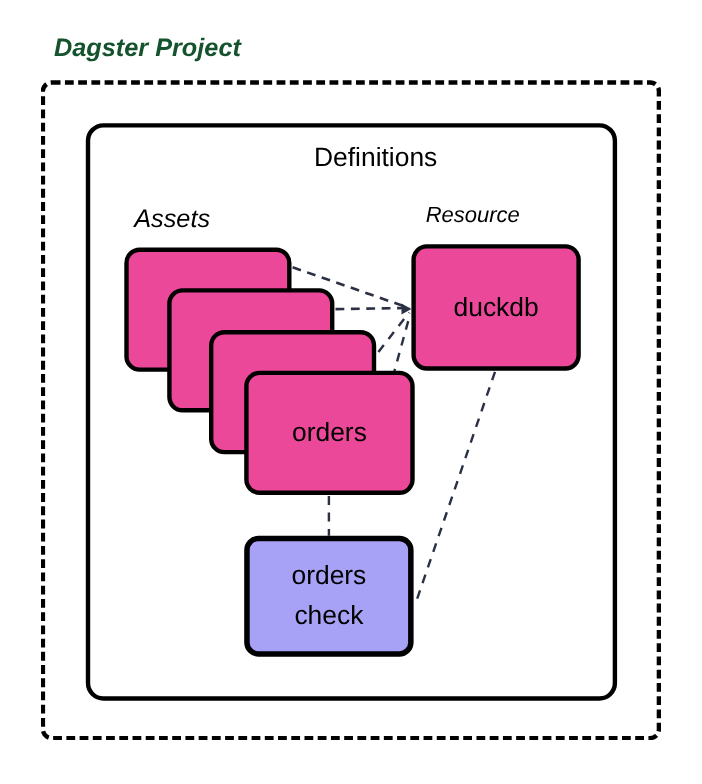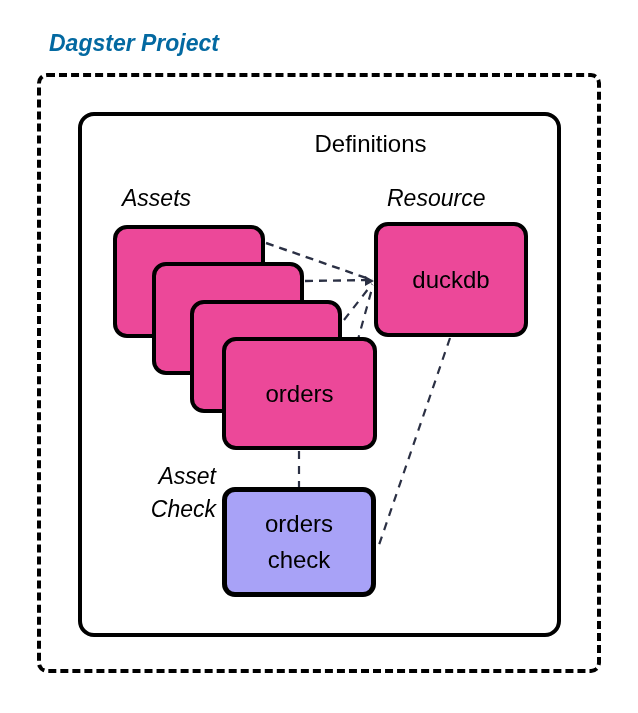--- a/index.html
+++ b/index.html
@@ -30,21 +30,21 @@
     box-sizing: border-box;
     background: transparent;
   }
   .project-label {
     position: absolute;
     left: 49px;
     top: 30px;
     font-size: 23px;
     font-style: italic;
     font-weight: 700;
-    color: #0369a1;
+    color: #14532d;
     letter-spacing: 0px;
     white-space: nowrap;
   }
 
   
   .definitions-box {
     position: absolute;
     left: 78px;
     top: 112px;
     width: 483px;
@@ -57,38 +57,38 @@
   .definitions-title {
     position: absolute;
     left: 0;
     top: 130px;
     width: 638px;
     text-align: center;
     font-size: 24px;
     color: #000000;
   }
   
-  .definitions-title { left: 78px; width: 527px; padding-left: 29px; }
+  .definitions-title { left: 78px; width: 527px; }
 
   
   .label-assets {
     position: absolute;
     left: 122px;
     top: 185px;
     font-size: 23px;
     font-style: italic;
     color: #000000;
     white-space: nowrap;
     text-align: center;
   }
   .label-resource {
     position: absolute;
     left: 387px;
     top: 185px;
-    font-size: 23px;
+    font-size: 20px;
     font-style: italic;
     color: #000000;
     white-space: nowrap;
   }
   .label-asset-check {
     position: absolute;
     left: 112px;
     top: 460px;
     width: 104px;
     text-align: right;
@@ -161,24 +161,20 @@
   <div class="project-boundary"></div>
 
   <div class="definitions-box"></div>
 
   <div class="definitions-title">Definitions</div>
 
   <div class="label-assets">Assets</div>
 
   <div class="label-resource">Resource</div>
 
-  <div class="label-asset-check">
-    <span>Asset</span><br>
-    <span>Check</span>
-  </div>
 
   <svg class="connectors" viewBox="0 0 638 713" width="638" height="713">
 
     <path class="dash" d="M 266 243 L 372 280"></path>
 
     <path class="dash" d="M 305 281 L 372 280"></path>
 
     <path class="dash-thin" d="M 344 320 L 372 284"></path>
 
     <path class="dash-thin" d="M 357 343 L 373 285"></path>

